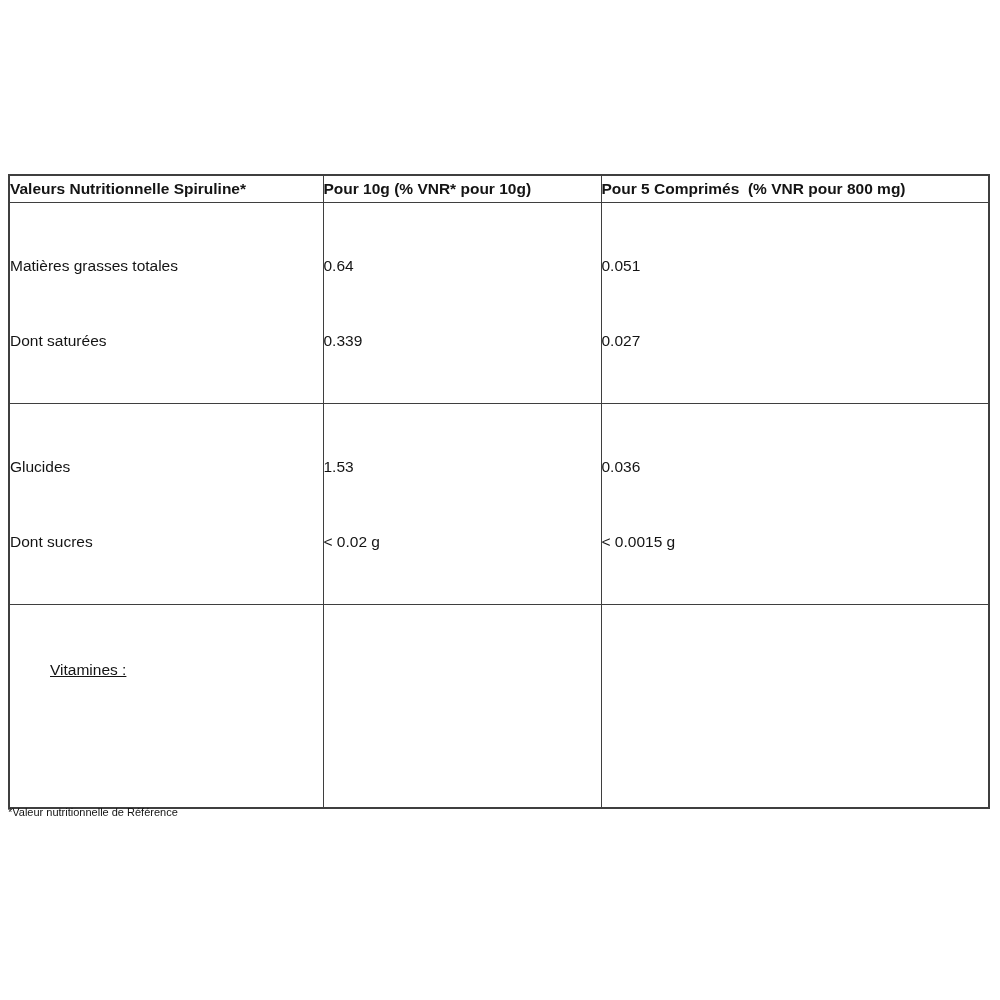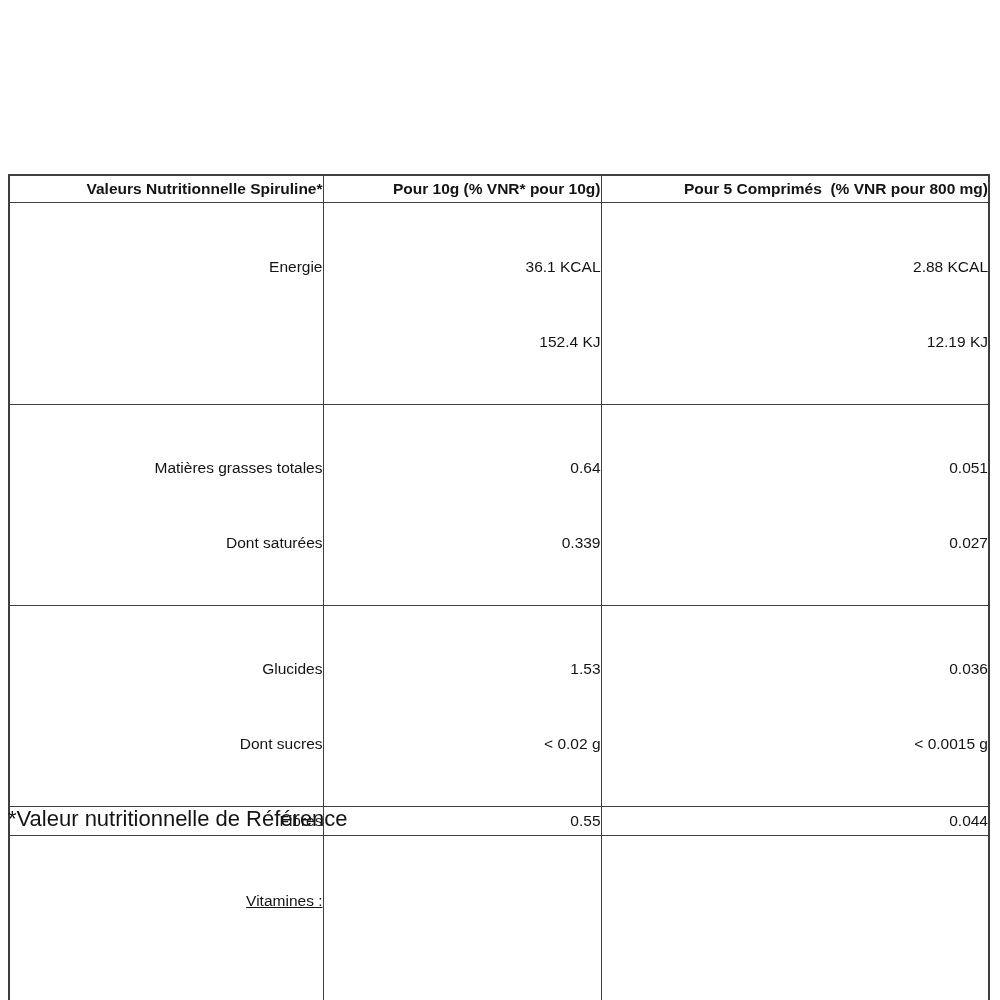--- a/index.html
+++ b/index.html
@@ -18,41 +18,41 @@
     position:absolute;left:8px;top:174px;width:980px;
     border-collapse:collapse;table-layout:fixed;
     border:2px solid var(--border);
   }
   .nt col.c1{width:314px;}
   .nt col.c2{width:278px;}
   .nt col.c3{width:388px;}
   .nt th,.nt td{
     border:1.5px solid var(--border);
     padding:0;margin:0;
-    text-align:right;
+    text-align:left;
     font-size:15.5px;
     white-space:pre-wrap;
     overflow:hidden;
   }
   .nt th{font-weight:700;height:26px;vertical-align:middle;}
   .nt td{vertical-align:top;line-height:25px;}
   .ln{display:block;line-height:25px;}
   .u{text-decoration:underline;margin-left:40px;}
 
   tr.rh-energie   td{height:52px;padding-top:1px;}
   tr.rh-graisses  td{height:50px;margin-left:48px;}
   tr.rh-glucides  td{height:52px;}
   tr.rh-fibres    td{height:28px;vertical-align:middle;line-height:28px;}
   tr.rh-proteines td{height:25px;vertical-align:middle;line-height:25px;}
   tr.rh-sel       td{height:23px;vertical-align:middle;line-height:23px;}
   tr.rh-vitamines td{height:128px;padding-top:2px;}
 
   .footnote{
     position:absolute;left:8px;top:806px;
-    font-size:22px;color:var(--text);
+    font-size:11px;color:var(--text);
   }
 </style>
 </head>
 <body>
 
 <div class="page">
 
   <table class="nt">
     <colgroup>
         <col class="c1">
@@ -61,33 +61,20 @@
       </colgroup>
     <thead>
       <tr>
         <th>Valeurs Nutritionnelle Spiruline*</th>
         <th>Pour 10g (% VNR* pour 10g)</th>
         <th>Pour 5 Comprimés  (% VNR pour 800 mg)</th>
       </tr>
     </thead>
     <tbody>
 
-      <tr class="rh-energie">
-        <td>
-          <span class="ln">Energie</span>
-        </td>
-        <td>
-          <span class="ln">36.1 KCAL</span>
-          <span class="ln">152.4 KJ</span>
-        </td>
-        <td>
-          <span class="ln">2.88 KCAL</span>
-          <span class="ln">12.19 KJ</span>
-        </td>
-      </tr>
 
       <tr class="rh-graisses">
         <td>
           <span class="ln">Matières grasses totales</span>
           <span class="ln">Dont saturées</span>
         </td>
         <td>
           <span class="ln">0.64</span>
           <span class="ln">0.339</span>
         </td>
@@ -105,25 +92,20 @@
         <td>
           <span class="ln">1.53</span>
           <span class="ln">&lt; 0.02 g</span>
         </td>
         <td>
           <span class="ln">0.036</span>
           <span class="ln">&lt; 0.0015 g</span>
         </td>
       </tr>
 
-      <tr class="rh-fibres">
-        <td>Fibres</td>
-        <td>0.55</td>
-        <td>0.044</td>
-      </tr>
 
 
 
       <tr class="rh-vitamines">
         <td>
           <span class="ln"><span class="u">Vitamines :</span></span>
           
           
           
         </td>

